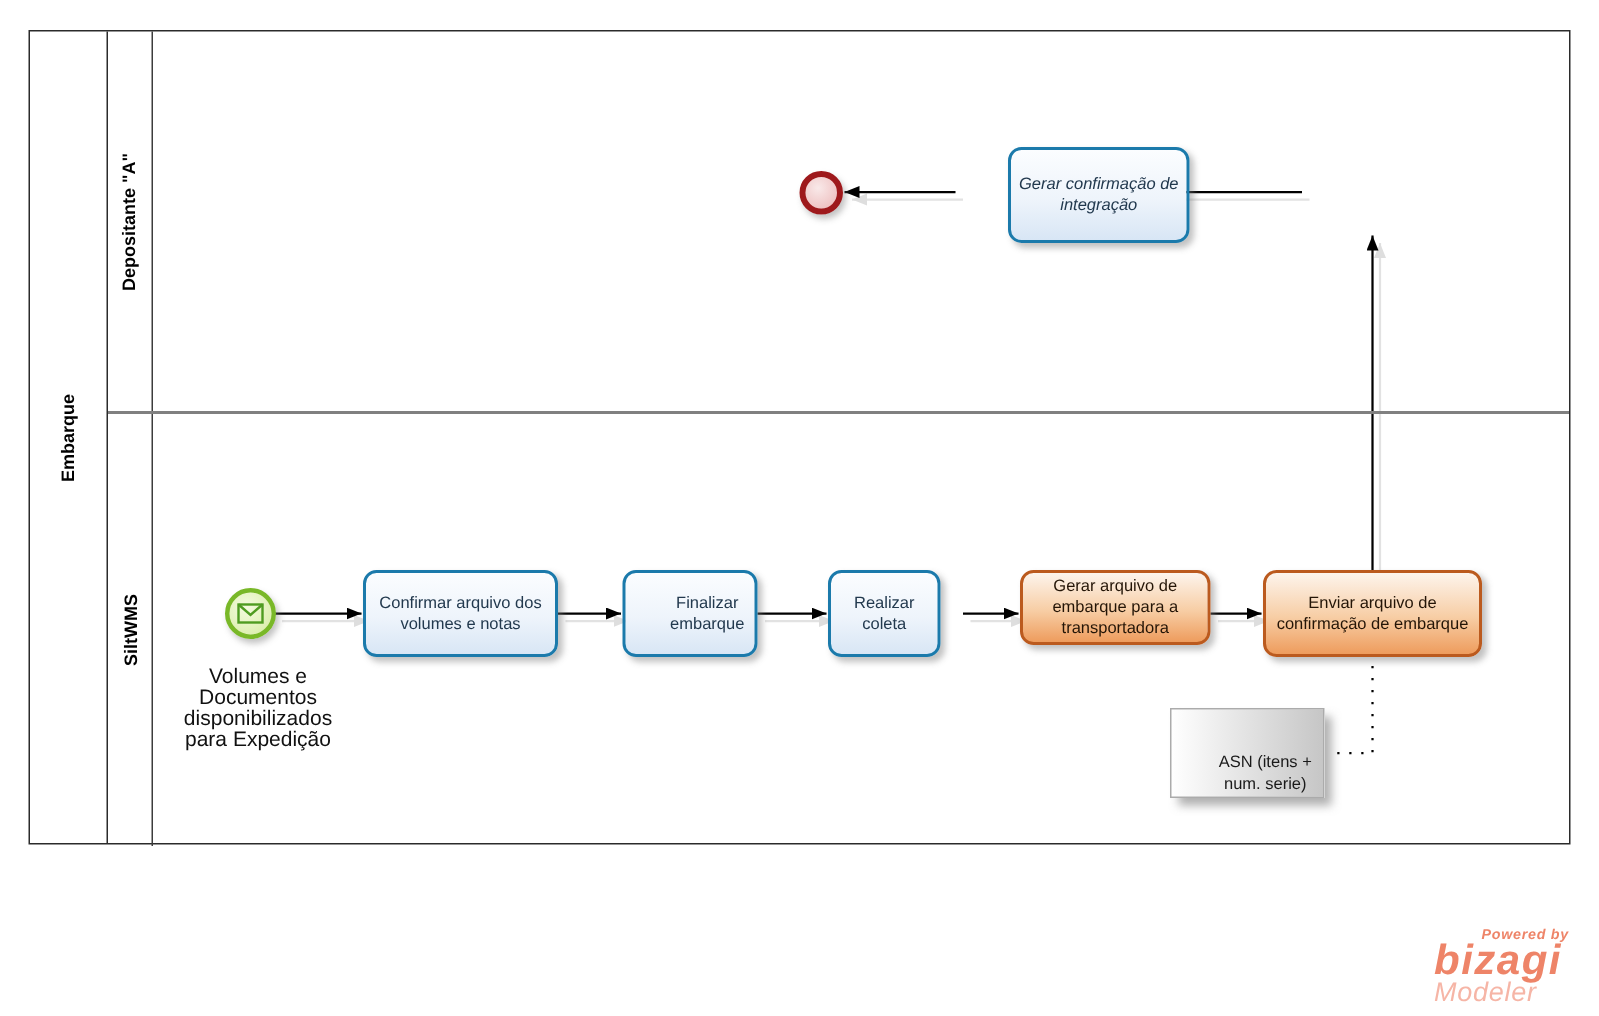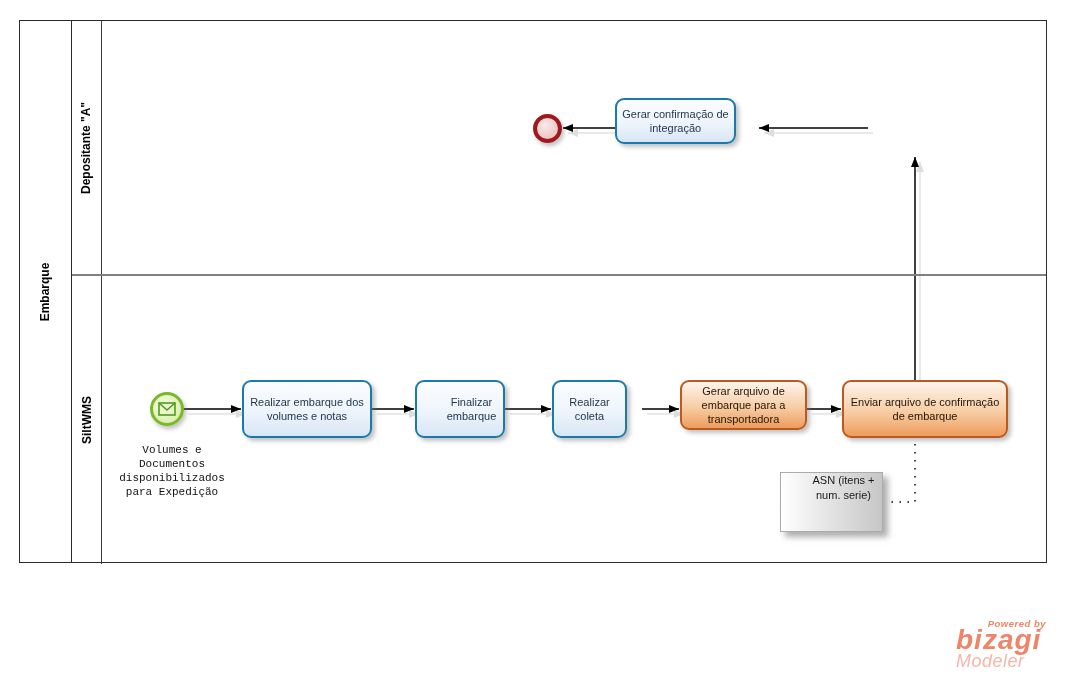--- a/index.html
+++ b/index.html
@@ -59,28 +59,28 @@
     display:flex; align-items:center; justify-content:center;
   }
   .event.end {
     left:533px; top:114px; width:29px; height:29px;
     border:4px solid var(--end-border);
     background:radial-gradient(circle at 40% 35%, #f9e9e9 0%, var(--end-fill) 80%);
     box-shadow:2px 3px 4px rgba(120,120,120,0.45);
   }
   .start-label {
     position:absolute; left:118px; top:443px; width:108px;
-    font-size:11px; line-height:14px; text-align:center; color:#111;font-family:Liberation Mono, monospace;
+    font-size:14px; line-height:14px; text-align:center; color:#111;
   }
   .annotation {
     position:absolute; left:780px; top:472px; width:103px; height:60px;
     background:linear-gradient(to right, var(--annotation-fill-left) 0%, var(--annotation-fill-right) 100%);
     border:1px solid #ababab; box-sizing:border-box;
     box-shadow:5px 5px 6px rgba(110,110,110,0.55);
-    display:flex; align-items:flex-start; justify-content:center; text-align:center;
+    display:flex; align-items:flex-end; justify-content:center; text-align:center;
     font-size:11px; line-height:15px; color:#1a1a1a;padding-left:24px;
   }
   .annotation .txt { width:82px; }
   .connectors { position:absolute; left:0; top:0; pointer-events:none; }
   
   .brand { position:absolute; left:956px; top:618px; width:96px;font-style:italic; }
   .brand .powered {
     display:block; text-align:right; padding-right:6px;
     font-size:9.5px; font-weight:bold; color:var(--brand-coral); letter-spacing:0.5px;
   }
@@ -142,51 +142,51 @@
       </div>
       <div class="lane-label lane-bottom">
         <span class="vlabel">SiltWMS</span>
       </div>
     </div>
     <div class="lane-divider"></div>
   </div>
 
   <div class="event end"></div>
 
-  <div class="task blue" style="left:615px; top:98px; width:121px; height:46px;">
+  <div class="task blue" style="left:672px; top:98px; width:121px; height:64px;font-style:italic;">
     <span>Gerar confirmação de integração</span>
   </div>
 
 
   <div class="event start">
     <svg width="18" height="14" viewBox="0 0 18 14">
       <rect x="1" y="1" width="16" height="12" fill="none" stroke="#4f9c21" stroke-width="1.6"></rect>
       <path d="M1,1 L9,8 L17,1" fill="none" stroke="#4f9c21" stroke-width="1.6"></path>
     </svg>
   </div>
 
   <div class="start-label">Volumes e Documentos disponibilizados para Expedição</div>
 
   <div class="task blue" style="left:242px; top:380px; width:130px; height:58px;">
-    <span>Realizar embarque dos volumes e notas</span>
+    <span>Confirmar arquivo dos volumes e notas</span>
   </div>
 
   <div class="task blue" style="left:415px; top:380px; width:90px; height:58px;padding-left:28px;">
     <span>Finalizar embarque</span>
   </div>
 
   <div class="task blue" style="left:552px; top:380px; width:75px; height:58px;">
     <span>Realizar coleta</span>
   </div>
 
   <div class="task orange" style="left:680px; top:380px; width:127px; height:50px;">
     <span>Gerar arquivo de embarque para a transportadora</span>
   </div>
 
-  <div class="task orange" style="left:842px; top:380px; width:166px; height:58px;align-items:center;">
+  <div class="task orange" style="left:842px; top:380px; width:146px; height:58px;align-items:center;">
     <span>Enviar arquivo de confirmação de embarque</span>
   </div>
 
   <div class="annotation">
     <span class="txt">ASN (itens + num. serie)</span>
   </div>
 
   <div class="brand">
     <span class="powered">Powered by</span>
     <span class="bizagi">bizagi</span>

